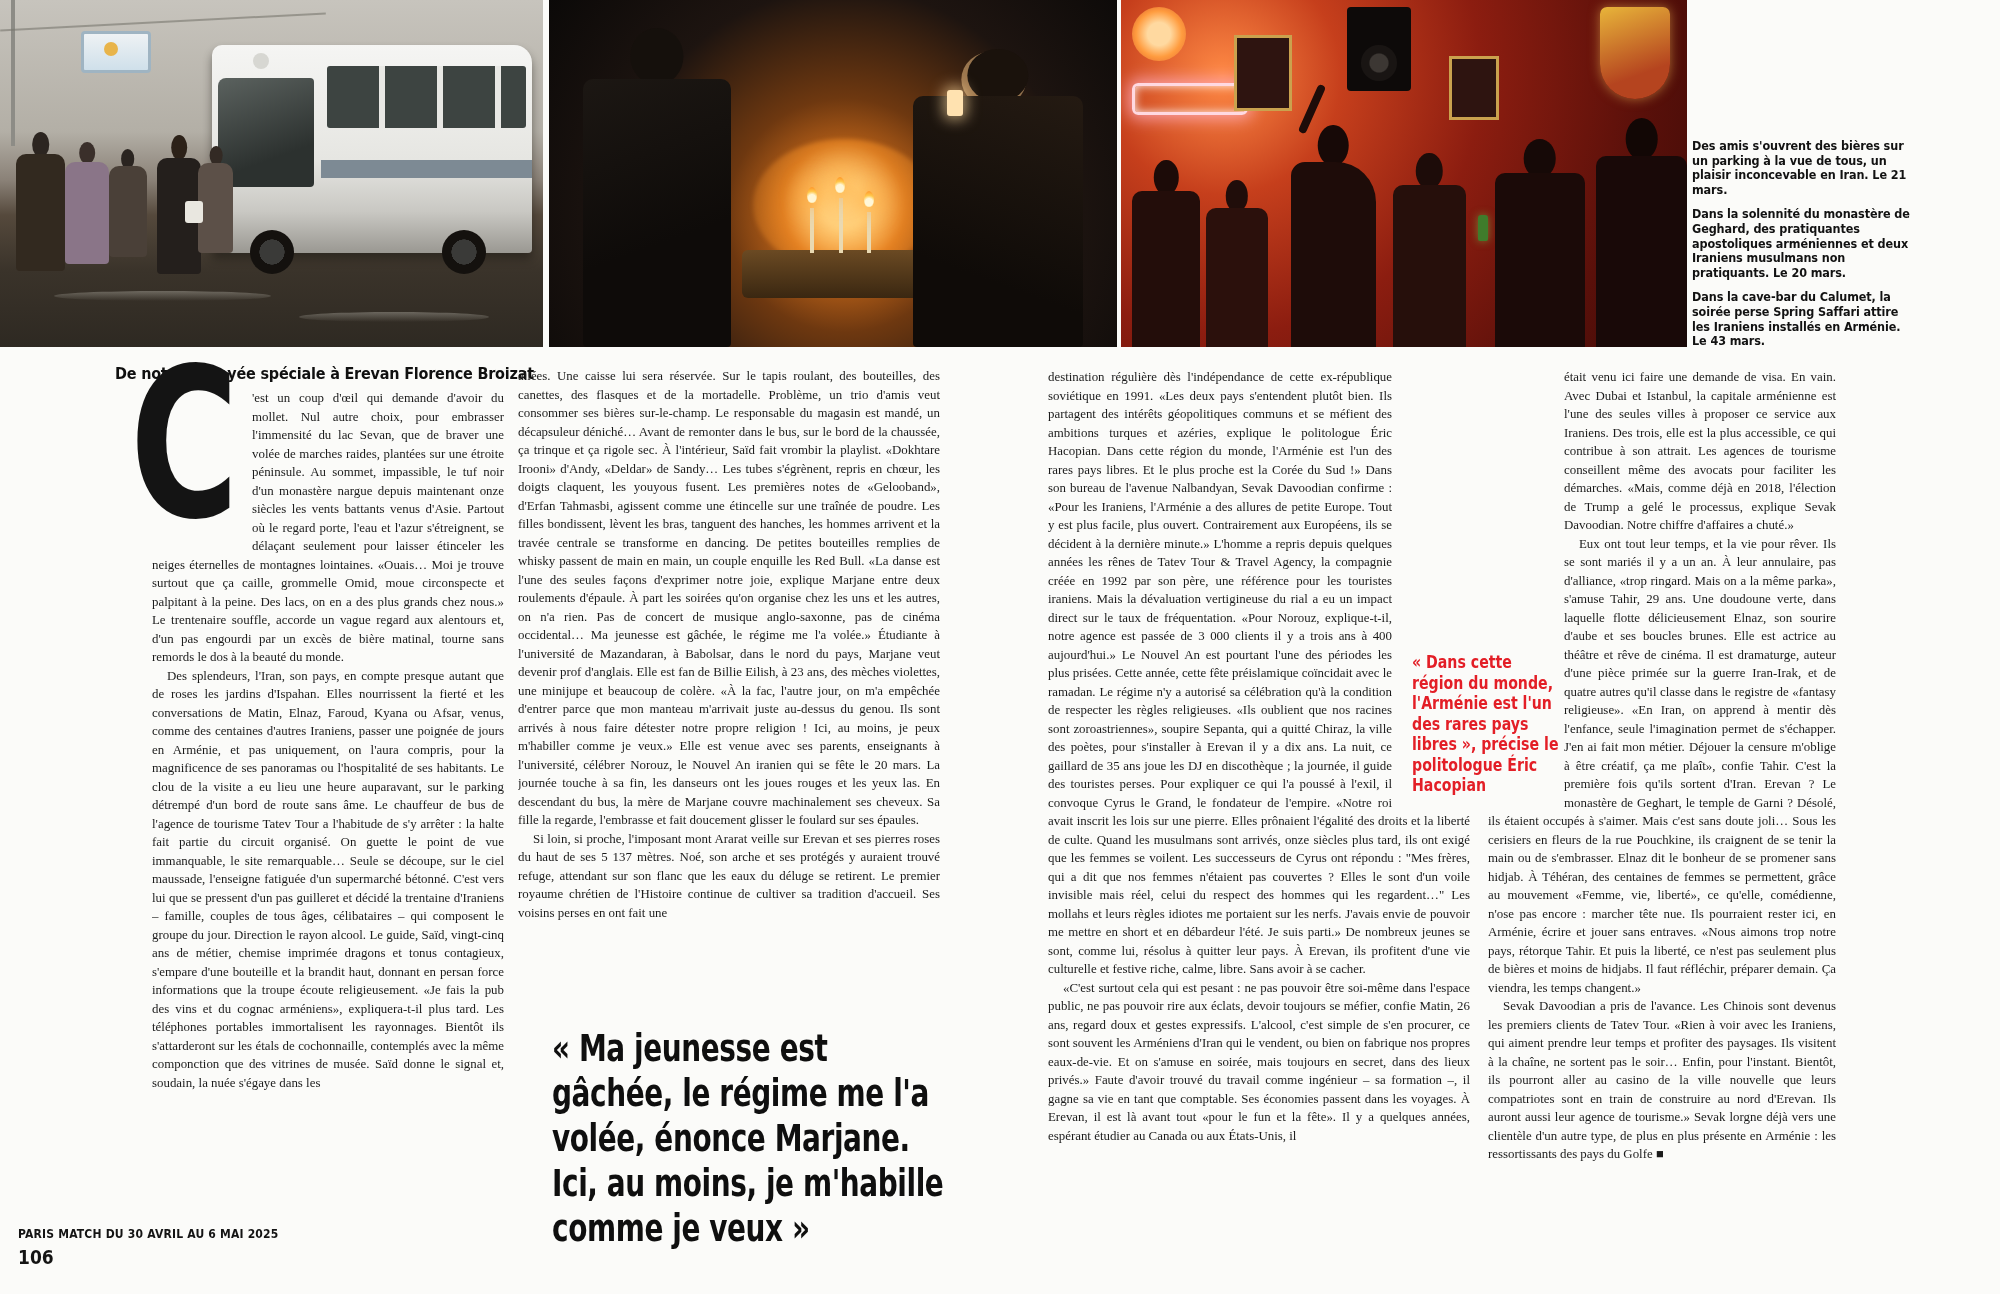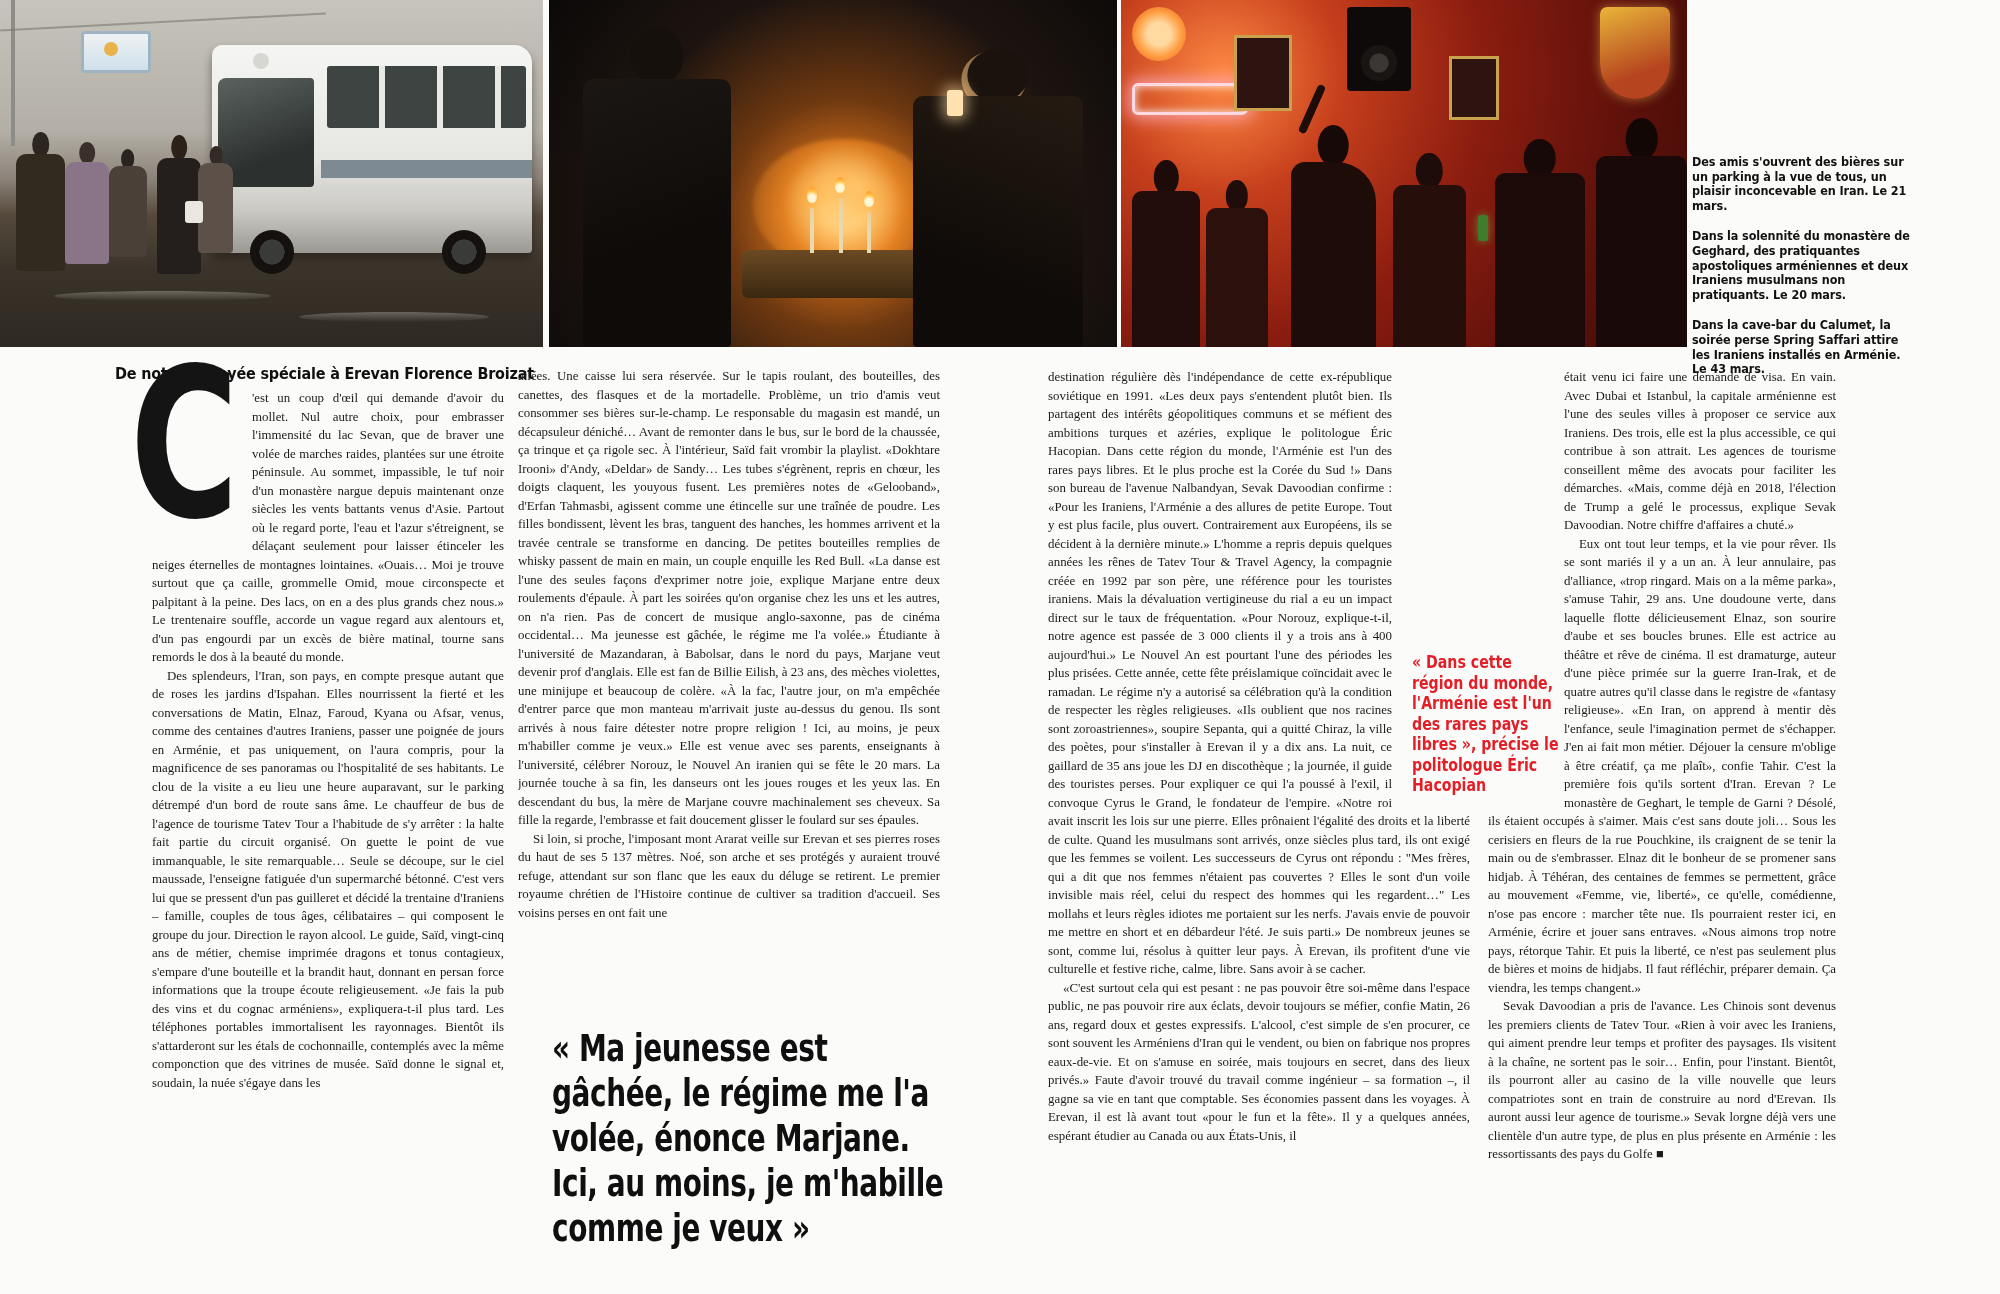--- a/index.html
+++ b/index.html
@@ -67,21 +67,21 @@
   #blackquote { position:absolute; left:552px; top:1026px; width:470px;
                 font-weight:700; font-size:37px; line-height:45px; color:#0f0f0f;
                 letter-spacing:-.5px; transform:scaleX(.84); transform-origin:left top; }
 
   #redquote { position:absolute; left:1412px; top:652px; width:178px;
               font-weight:700; font-size:18.5px; line-height:20.5px;
               transform:scaleX(.85); transform-origin:left top; }
 
   #captions { position:absolute; left:1692px; top:139px; width:220px;
               font-weight:700; font-size:12.5px; line-height:14.6px; color:#121212; letter-spacing:-.1px; }
-  #captions p { margin:16px 0 10px 0; }
+  #captions p { margin:0 0 10px 0; }
 
   .footer { position:absolute; top:1227px; font-size:12px; font-weight:700; color:#141414; letter-spacing:.2px; }
   #footerL { left:18px; }
   #footerR { right:22px; text-align:right; }
   .footer .brand { font-weight:800; }
   .footer .pg { font-size:19px; font-weight:800; margin-top:5px; letter-spacing:0; }
 </style>
 </head>
 <body>
 
@@ -212,15 +212,22 @@
   <div id="col4" class="bodycol">
     <span class="rq-spacer-l"></span>
     <p>était venu ici faire une demande de visa. En vain. Avec Dubai et Istanbul, la capitale arménienne est l'une des seules villes à proposer ce service aux Iraniens. Des trois, elle est la plus accessible, ce qui contribue à son attrait. Les agences de tourisme conseillent même des avocats pour faciliter les démarches. «Mais, comme déjà en 2018, l'élection de Trump a gelé le processus, explique Sevak Davoodian. Notre chiffre d'affaires a chuté.»</p>
     <p class="ind">Eux ont tout leur temps, et la vie pour rêver. Ils se sont mariés il y a un an. À leur annulaire, pas d'alliance, «trop ringard. Mais on a la même parka», s'amuse Tahir, 29 ans. Une doudoune verte, dans laquelle flotte délicieusement Elnaz, son sourire d'aube et ses boucles brunes. Elle est actrice au théâtre et rêve de cinéma. Il est dramaturge, auteur d'une pièce primée sur la guerre Iran-Irak, et de quatre autres qu'il classe dans le registre de «fantasy religieuse». «En Iran, on apprend à mentir dès l'enfance, seule l'imagination permet de s'échapper. J'en ai fait mon métier. Déjouer la censure m'oblige à être créatif, ça me plaît», confie Tahir. C'est la première fois qu'ils sortent d'Iran. Erevan ? Le monastère de Geghart, le temple de Garni ? Désolé, ils étaient occupés à s'aimer. Mais c'est sans doute joli… Sous les cerisiers en fleurs de la rue Pouchkine, ils craignent de se tenir la main ou de s'embrasser. Elnaz dit le bonheur de se promener sans hidjab. À Téhéran, des centaines de femmes se permettent, grâce au mouvement «Femme, vie, liberté», ce qu'elle, comédienne, n'ose pas encore : marcher tête nue. Ils pourraient rester ici, en Arménie, écrire et jouer sans entraves. «Nous aimons trop notre pays, rétorque Tahir. Et puis la liberté, ce n'est pas seulement plus de bières et moins de hidjabs. Il faut réfléchir, préparer demain. Ça viendra, les temps changent.»</p>
     <p class="ind">Sevak Davoodian a pris de l'avance. Les Chinois sont devenus les premiers clients de Tatev Tour. «Rien à voir avec les Iraniens, qui aiment prendre leur temps et profiter des paysages. Ils visitent à la chaîne, ne sortent pas le soir… Enfin, pour l'instant. Bientôt, ils pourront aller au casino de la ville nouvelle que leurs compatriotes sont en train de construire au nord d'Erevan. Ils auront aussi leur agence de tourisme.» Sevak lorgne déjà vers une clientèle d'un autre type, de plus en plus présente en Arménie : les ressortissants des pays du Golfe ■</p>
   </div>
 
   <div id="blackquote" class="cond">« Ma jeunesse est gâchée, le régime me l'a volée, énonce Marjane. Ici, au moins, je m'habille comme je veux »</div>
   <div id="redquote" class="cond" style="color: rgb(227, 30, 38);">« Dans cette région du monde, l'Arménie est l'un des rares pays libres », précise le politologue Éric Hacopian</div>
 
+  <div id="footerL" class="footer cond">
+    <div>
+      <span class="brand">PARIS MATCH</span>
+      <span>DU 30 AVRIL AU 6 MAI 2025</span>
+    </div>
+    <div class="pg">106</div>
+  </div>
 
 
 </div>
 
 </body></html>

